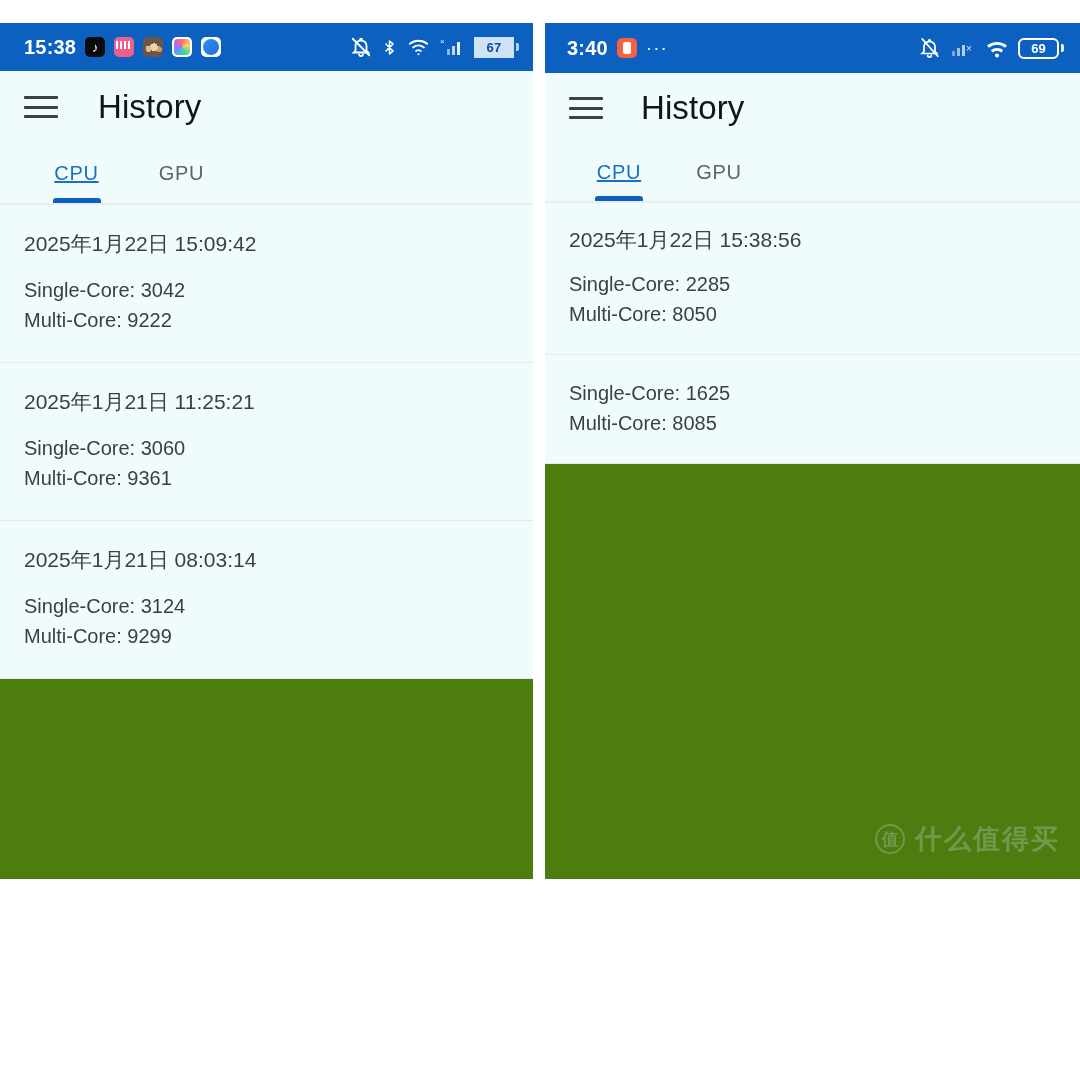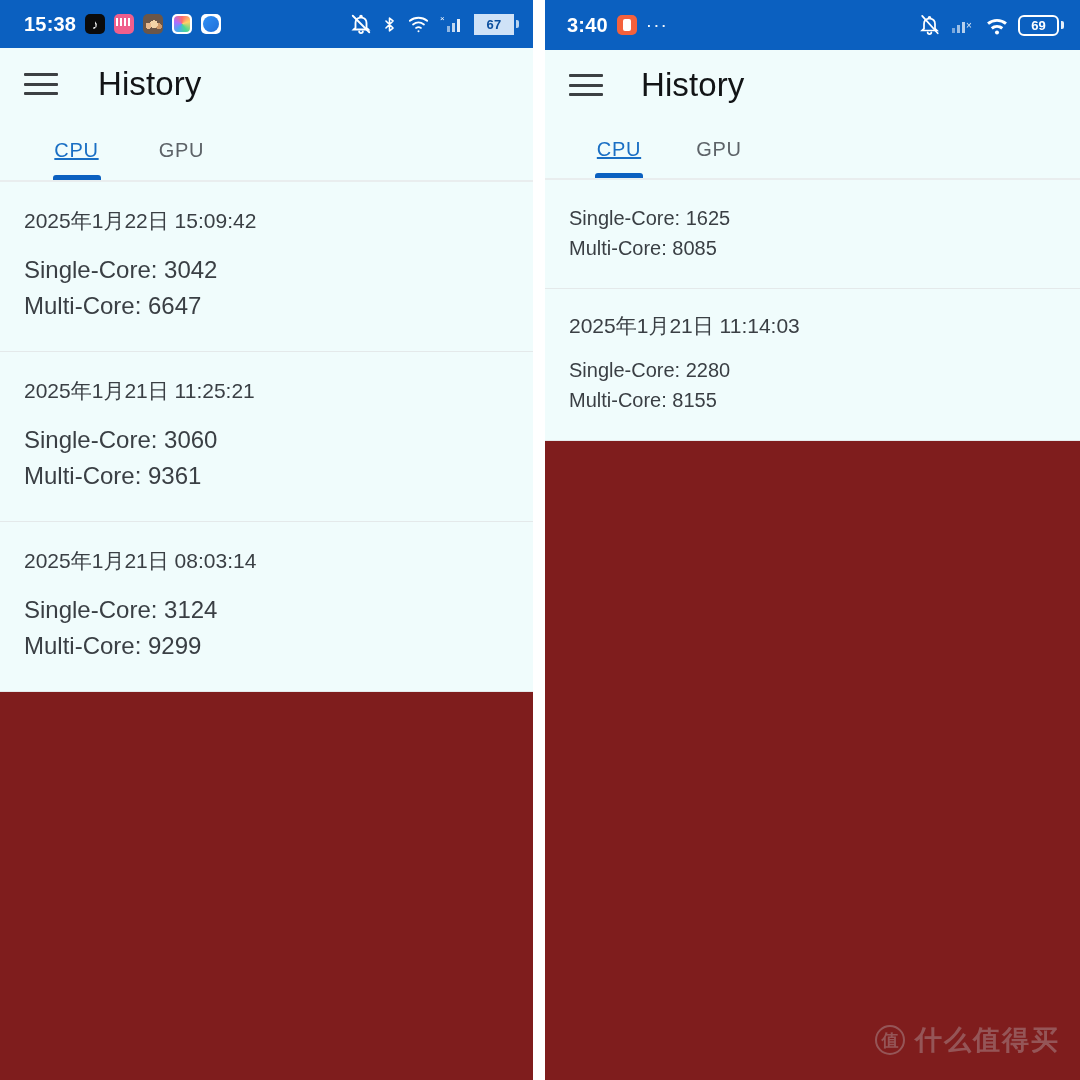--- a/index.html
+++ b/index.html
@@ -5,21 +5,21 @@
   * { margin:0; padding:0; box-sizing:border-box; }
   html, body {
     width:1080px; height:1080px;
     background:#ffffff;
     font-family:"Liberation Sans", sans-serif;
     overflow:hidden;
   }
   .screen { position:relative; width:1080px; height:1080px; display:flex; background:#ffffff; }
 
   
-  .panel { position:relative; height:1080px; background:#7f1d1d; overflow:hidden; }
+  .panel { position:relative; height:856px; background:#4d7c0f; overflow:hidden;margin-top:23px; }
   .panel-left  { width:533px; }
   .panel-gap   { width:12px; height:1080px; background:#ffffff; flex:0 0 12px; }
   .panel-right { width:535px; }
 
   
   .statusbar {
     position:relative;
     width:100%;
     background:#0b60c0;
     display:flex;
@@ -114,21 +114,21 @@
   .list { background:#f0fcfc; }
   .list-item { border-bottom:1px solid #e4e9ea; background:#f0fcfc; }
   .panel-left  .list-item { padding:25px 32px 27px 24px; }
   .panel-right .list-item { padding:23px 24px 25px 24px; }
 
   .item-date { color:#3a3f44; font-weight:400; }
   .panel-left  .item-date { font-size:21px; margin-bottom:17px; }
   .panel-right .item-date { font-size:21px; margin-bottom:15px; }
 
   .item-score { color:#3a3f44; font-weight:400; line-height:1.5; }
-  .panel-left  .item-score { font-size:24px; }
+  .panel-left  .item-score { font-size:20px; }
   .panel-right .item-score { font-size:20px; }
 
   
   .watermark {
     position:absolute; right:20px; bottom:22px;
     display:flex; align-items:center; gap:10px;
     opacity:.30; pointer-events:none;
   }
   .wm-badge {
     width:30px; height:30px; border-radius:50%;
@@ -202,21 +202,21 @@
     <div class="tabs">
       <div class="tab active">CPU</div>
       <div class="tab">GPU</div>
     </div>
     <div class="tabs-underline"></div>
 
     <div class="list">
       <div class="list-item">
         <div class="item-date">2025年1月22日 15:09:42</div>
         <div class="item-score">Single-Core: 3042</div>
-        <div class="item-score">Multi-Core: 6647</div>
+        <div class="item-score">Multi-Core: 9222</div>
       </div>
       <div class="list-item">
         <div class="item-date">2025年1月21日 11:25:21</div>
         <div class="item-score">Single-Core: 3060</div>
         <div class="item-score">Multi-Core: 9361</div>
       </div>
       <div class="list-item">
         <div class="item-date">2025年1月21日 08:03:14</div>
         <div class="item-score">Single-Core: 3124</div>
         <div class="item-score">Multi-Core: 9299</div>
@@ -274,27 +274,27 @@
     </div>
 
     <div class="tabs">
       <div class="tab active">CPU</div>
       <div class="tab">GPU</div>
     </div>
     <div class="tabs-underline"></div>
 
     <div class="list">
       <div class="list-item">
+        <div class="item-date">2025年1月22日 15:38:56</div>
+        <div class="item-score">Single-Core: 2285</div>
+        <div class="item-score">Multi-Core: 8050</div>
+      </div>
+      <div class="list-item">
         <div class="item-score">Single-Core: 1625</div>
         <div class="item-score">Multi-Core: 8085</div>
-      </div>
-      <div class="list-item">
-        <div class="item-date">2025年1月21日 11:14:03</div>
-        <div class="item-score">Single-Core: 2280</div>
-        <div class="item-score">Multi-Core: 8155</div>
       </div>
     </div>
 
     <div class="watermark">
       <span class="wm-badge">值</span>
       <span class="wm-text">什么值得买</span>
     </div>
   </div>
 
 </div>

